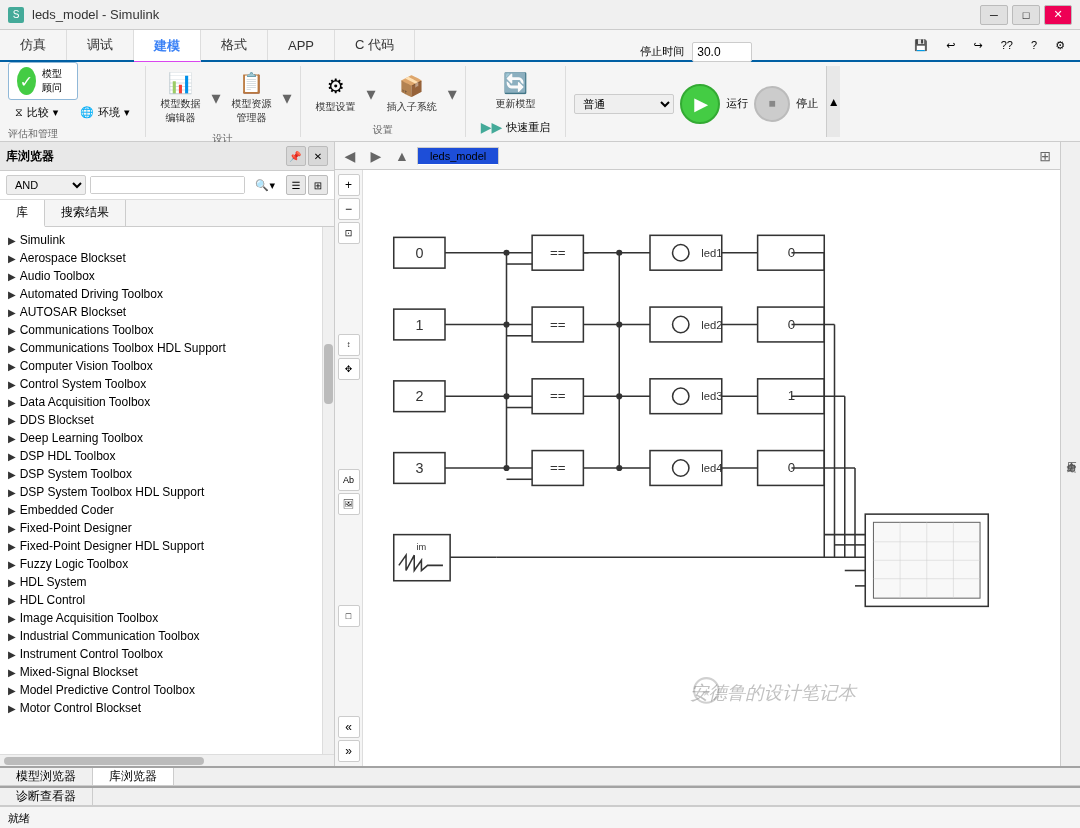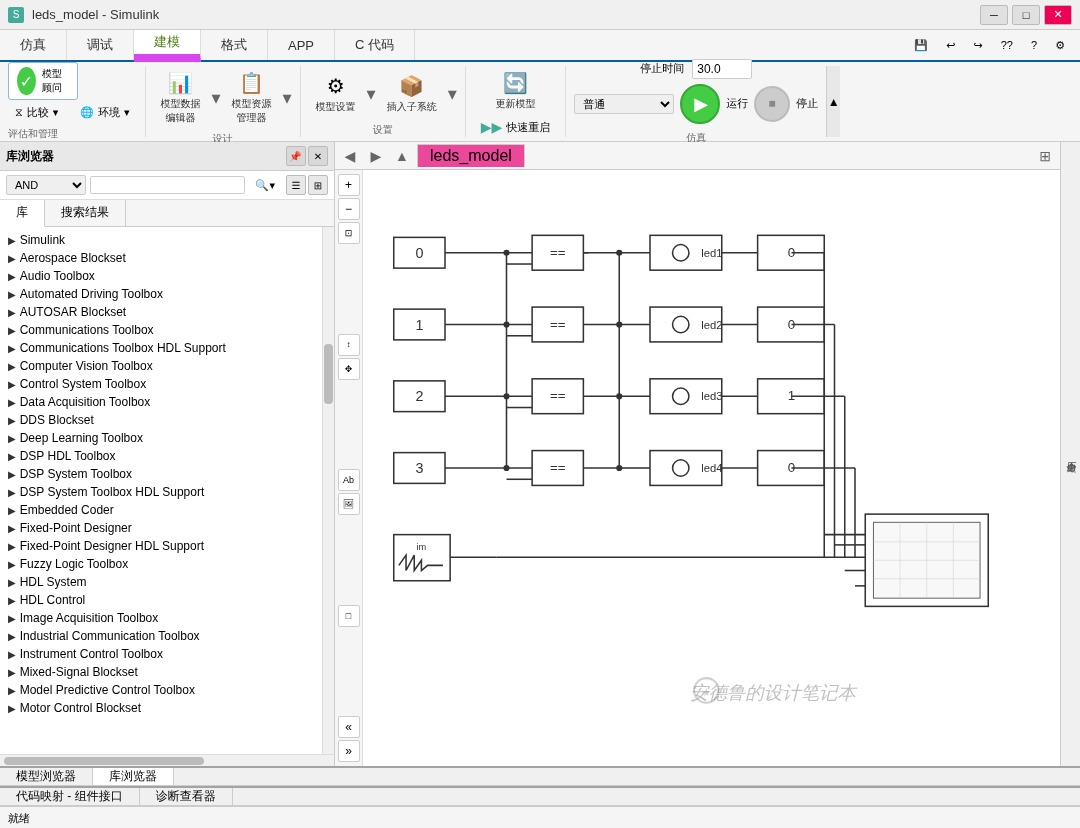--- a/index.html
+++ b/index.html
@@ -21,22 +21,22 @@
     .menu-tabs {
       display: flex; background: #f5f5f5; border-bottom: 2px solid #005fa3;
       height: 32px;
     }
     .menu-tab {
       padding: 0 20px; display: flex; align-items: center; cursor: pointer;
       border-right: 1px solid #ddd; font-size: 13px; color: #333;
       position: relative;
     }
     .menu-tab.active {
-      background: white; color: #4d7c0f; border-bottom: 8px solid #d946ef;
-      margin-bottom: -2px; font-weight: normal;
+      background: white; color: #3b82f6; border-bottom: 1px solid #d946ef;
+      margin-bottom: -2px; font-weight: bold;
     }
 
     
     .toolbar {
       display: flex; align-items: stretch; background: #f5f5f5;
       border-bottom: 1px solid #ccc; height: 80px; padding: 4px 0;
     }
     .toolbar-group {
       display: flex; flex-direction: column; align-items: center;
       border-right: 1px solid #ddd; padding: 0 8px; min-width: 60px;
@@ -95,21 +95,21 @@
     .lib-tab.active { background: white; border-bottom: 2px solid white; margin-bottom: -1px; }
 
     .lib-list { flex: 1; overflow-y: auto; padding: 4px 0; }
     .lib-item { display: flex; align-items: center; gap: 4px; padding: 2px 8px; cursor: pointer; font-size: 12px; }
     .lib-item-arrow { color: #333; font-size: 10px; }
 
     
     .canvas-area { flex: 1; display: flex; flex-direction: column; background: white; }
     .canvas-header { display: flex; align-items: center; border-bottom: 1px solid #ccc; background: #f5f5f5; height: 28px; padding: 0 4px; gap: 4px; }
     .canvas-nav-btn { width: 22px; height: 22px; display: flex; align-items: center; justify-content: center; cursor: pointer; color: #666; font-size: 14px; border: 1px solid transparent; border-radius: 2px; }
-    .canvas-tab { background: #ec4899; border: 1px solid #ccc; border-bottom: 1px solid white; padding: 2px 12px; font-size: 16px; margin-bottom: -1px; }
+    .canvas-tab { background: #1d4ed8; border: 1px solid #ccc; border-bottom: 1px solid white; padding: 2px 12px; font-size: 11px; margin-bottom: -1px; }
     .canvas-tab-bar-right { margin-left: auto; display: flex; align-items: center; }
 
     .canvas-body { flex: 1; position: relative; overflow: hidden; background: white; }
 
     
     .zoom-panel {
       position: absolute; left: 0; top: 0; bottom: 0; width: 28px;
       background: #f5f5f5; border-right: 1px solid #ddd;
       display: flex; flex-direction: column; align-items: center; padding: 4px 0; gap: 2px;
     }
@@ -233,21 +233,21 @@
         <span class="toolbar-btn-label">更新模型</span>
       </div>
     </div>
     <div class="toolbar-btn-sm">
       <span style="color:#4a9;font-size:14px;">▶▶</span>
       <span>快速重启</span>
     </div>
     <div class="toolbar-group-label">组件</div>
   </div>
 
-  <div class="toolbar-group" style="border-right:none; flex-direction:column; justify-content:center; gap:5px; min-width:220px;">
+  <div class="toolbar-group" style="border-right:none; flex-direction:column; justify-content:center; gap:22px; min-width:220px;">
     <div style="display:flex;align-items:center;gap:8px;">
       <span style="font-size:11px;">停止时间</span>
       <input type="text" class="stop-time-input" value="30.0" style="">
     </div>
     <div style="display:flex;align-items:center;gap:6px;">
       <select class="sim-mode-select">
         <option>普通</option>
       </select>
       <div class="run-btn">
         <span style="color:white;font-size:18px;margin-left:2px;">▶</span>
@@ -593,21 +593,20 @@
     <span style="writing-mode:vertical-rl;font-size:10px;color:#555;margin-top:16px;">工作区</span>
   </div>
 </div>
 
 <div class="bottom-tabs">
   <div class="bottom-tab">模型浏览器</div>
   <div class="bottom-tab active">库浏览器</div>
 </div>
 
 <div class="bottom-tabs">
-  <div class="bottom-tab">代码映射 - 组件接口</div>
   <div class="bottom-tab">诊断查看器</div>
 </div>
 
 <div class="status-bar">
   <div class="status-left">
     <span>就绪</span>
   </div>
 
 </div>
 

